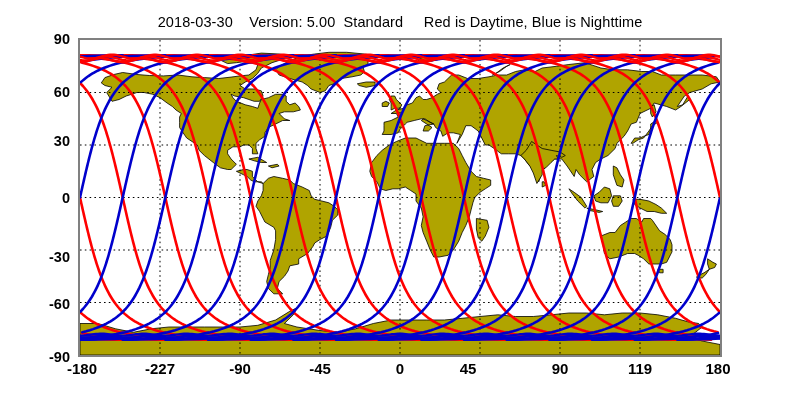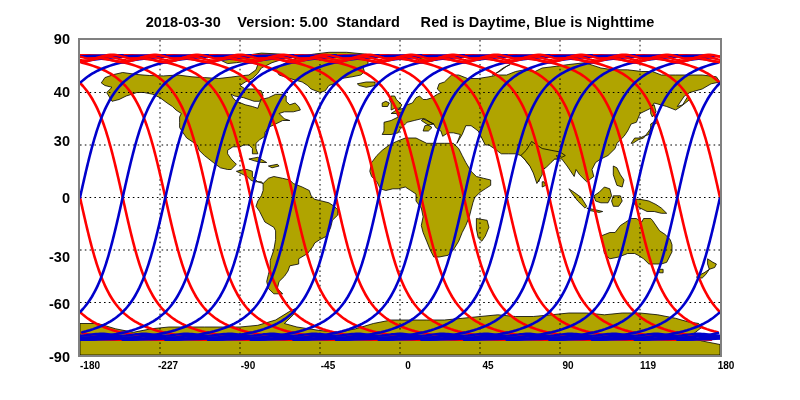--- a/index.html
+++ b/index.html
@@ -1,40 +1,40 @@
 <!DOCTYPE html>
 <html><head>
 <meta charset="utf-8">
 <style>
   html,body{margin:0;padding:0;background:#ffffff;}
   body{width:800px;height:400px;overflow:hidden;font-family:"Liberation Sans",sans-serif;}
   #root{position:relative;width:800px;height:400px;background:#ffffff;}
 
   #title{
     position:absolute;left:0;top:14px;width:800px;
-    text-align:center;font-size:14.5px;font-weight:bold;color:#000;
+    text-align:center;font-size:14.5px;font-weight:normal;color:#000;
     letter-spacing:0.1px;white-space:pre;
   }
 
   
   #plot{
     position:absolute;left:78px;top:38px;width:644px;height:319px;
     border:2px solid #808080;box-sizing:border-box;background:#ffffff;
     overflow:hidden;
   }
   #inner{position:absolute;left:0;top:0;width:640px;height:315px;overflow:hidden;}
   #inner svg{position:absolute;left:0;top:0;}
   .ylabel{
     position:absolute;width:64px;text-align:right;left:6px;
     font-size:14.5px;font-weight:bold;color:#000;
   }
   .xlabel{
     position:absolute;top:360px;
-    font-size:10px;font-weight:bold;color:#000;
-    transform:translateX(-50%);white-space:nowrap;margin-left:8px;
+    font-size:15px;font-weight:bold;color:#000;
+    transform:translateX(-50%);white-space:nowrap;
   }
 </style>
 </head>
 <body>
 
 <div id="root">
 
   <div id="title">2018-03-30    Version: 5.00  Standard     Red is Daytime, Blue is Nighttime</div>
 
   <div id="plot">
@@ -143,30 +143,30 @@
               <path d="M 0.00 298.38 L 2.00 298.65 L 4.00 298.91 L 6.00 299.12 L 8.00 299.26 L 10.00 299.33 L 12.00 299.32 L 14.00 299.22 L 16.00 299.06 L 18.00 298.83 L 20.00 298.56 L 22.00 298.28 L 24.00 298.01 L 26.00 297.76 L 28.00 297.57 L 30.00 297.45 L 32.00 297.41 L 34.00 297.45 L 36.00 297.57 L 38.00 297.76 L 40.00 298.01 L 42.00 298.28 L 44.00 298.56 L 46.00 298.83 L 48.00 299.06 L 50.00 299.22 L 52.00 299.32 L 54.00 299.33 L 56.00 299.26 L 58.00 299.12 L 60.00 298.91 L 62.00 298.65 L 64.00 298.38 L 66.00 298.10 L 68.00 297.84 L 70.00 297.63 L 72.00 297.49 L 74.00 297.42 L 76.00 297.43 L 78.00 297.53 L 80.00 297.69 L 82.00 297.92 L 84.00 298.19 L 86.00 298.47 L 88.00 298.74 L 90.00 298.99 L 92.00 299.18 L 94.00 299.30 L 96.00 299.34 L 98.00 299.30 L 100.00 299.18 L 102.00 298.99 L 104.00 298.74 L 106.00 298.47 L 108.00 298.19 L 110.00 297.92 L 112.00 297.69 L 114.00 297.53 L 116.00 297.43 L 118.00 297.42 L 120.00 297.49 L 122.00 297.63 L 124.00 297.84 L 126.00 298.10 L 128.00 298.38 L 130.00 298.65 L 132.00 298.91 L 134.00 299.12 L 136.00 299.26 L 138.00 299.33 L 140.00 299.32 L 142.00 299.22 L 144.00 299.06 L 146.00 298.83 L 148.00 298.56 L 150.00 298.28 L 152.00 298.01 L 154.00 297.76 L 156.00 297.57 L 158.00 297.45 L 160.00 297.41 L 162.00 297.45 L 164.00 297.57 L 166.00 297.76 L 168.00 298.01 L 170.00 298.28 L 172.00 298.56 L 174.00 298.83 L 176.00 299.06 L 178.00 299.22 L 180.00 299.32 L 182.00 299.33 L 184.00 299.26 L 186.00 299.12 L 188.00 298.91 L 190.00 298.65 L 192.00 298.38 L 194.00 298.10 L 196.00 297.84 L 198.00 297.63 L 200.00 297.49 L 202.00 297.42 L 204.00 297.43 L 206.00 297.53 L 208.00 297.69 L 210.00 297.92 L 212.00 298.19 L 214.00 298.47 L 216.00 298.74 L 218.00 298.99 L 220.00 299.18 L 222.00 299.30 L 224.00 299.34 L 226.00 299.30 L 228.00 299.18 L 230.00 298.99 L 232.00 298.74 L 234.00 298.47 L 236.00 298.19 L 238.00 297.92 L 240.00 297.69 L 242.00 297.53 L 244.00 297.43 L 246.00 297.42 L 248.00 297.49 L 250.00 297.63 L 252.00 297.84 L 254.00 298.10 L 256.00 298.38 L 258.00 298.65 L 260.00 298.91 L 262.00 299.12 L 264.00 299.26 L 266.00 299.33 L 268.00 299.32 L 270.00 299.22 L 272.00 299.06 L 274.00 298.83 L 276.00 298.56 L 278.00 298.28 L 280.00 298.01 L 282.00 297.76 L 284.00 297.57 L 286.00 297.45 L 288.00 297.41 L 290.00 297.45 L 292.00 297.57 L 294.00 297.76 L 296.00 298.01 L 298.00 298.28 L 300.00 298.56 L 302.00 298.83 L 304.00 299.06 L 306.00 299.22 L 308.00 299.32 L 310.00 299.33 L 312.00 299.26 L 314.00 299.12 L 316.00 298.91 L 318.00 298.65 L 320.00 298.38 L 322.00 298.10 L 324.00 297.84 L 326.00 297.63 L 328.00 297.49 L 330.00 297.42 L 332.00 297.43 L 334.00 297.53 L 336.00 297.69 L 338.00 297.92 L 340.00 298.19 L 342.00 298.47 L 344.00 298.74 L 346.00 298.99 L 348.00 299.18 L 350.00 299.30 L 352.00 299.34 L 354.00 299.30 L 356.00 299.18 L 358.00 298.99 L 360.00 298.74 L 362.00 298.47 L 364.00 298.19 L 366.00 297.92 L 368.00 297.69 L 370.00 297.53 L 372.00 297.43 L 374.00 297.42 L 376.00 297.49 L 378.00 297.63 L 380.00 297.84 L 382.00 298.10 L 384.00 298.38 L 386.00 298.65 L 388.00 298.91 L 390.00 299.12 L 392.00 299.26 L 394.00 299.33 L 396.00 299.32 L 398.00 299.22 L 400.00 299.06 L 402.00 298.83 L 404.00 298.56 L 406.00 298.28 L 408.00 298.01 L 410.00 297.76 L 412.00 297.57 L 414.00 297.45 L 416.00 297.41 L 418.00 297.45 L 420.00 297.57 L 422.00 297.76 L 424.00 298.01 L 426.00 298.28 L 428.00 298.56 L 430.00 298.83 L 432.00 299.06 L 434.00 299.22 L 436.00 299.32 L 438.00 299.33 L 440.00 299.26 L 442.00 299.12 L 444.00 298.91 L 446.00 298.65 L 448.00 298.38 L 450.00 298.10 L 452.00 297.84 L 454.00 297.63 L 456.00 297.49 L 458.00 297.42 L 460.00 297.43 L 462.00 297.53 L 464.00 297.69 L 466.00 297.92 L 468.00 298.19 L 470.00 298.47 L 472.00 298.74 L 474.00 298.99 L 476.00 299.18 L 478.00 299.30 L 480.00 299.34 L 482.00 299.30 L 484.00 299.18 L 486.00 298.99 L 488.00 298.74 L 490.00 298.47 L 492.00 298.19 L 494.00 297.92 L 496.00 297.69 L 498.00 297.53 L 500.00 297.43 L 502.00 297.42 L 504.00 297.49 L 506.00 297.63 L 508.00 297.84 L 510.00 298.10 L 512.00 298.38 L 514.00 298.65 L 516.00 298.91 L 518.00 299.12 L 520.00 299.26 L 522.00 299.33 L 524.00 299.32 L 526.00 299.22 L 528.00 299.06 L 530.00 298.83 L 532.00 298.56 L 534.00 298.28 L 536.00 298.01 L 538.00 297.76 L 540.00 297.57 L 542.00 297.45 L 544.00 297.41 L 546.00 297.45 L 548.00 297.57 L 550.00 297.76 L 552.00 298.01 L 554.00 298.28 L 556.00 298.56 L 558.00 298.83 L 560.00 299.06 L 562.00 299.22 L 564.00 299.32 L 566.00 299.33 L 568.00 299.26 L 570.00 299.12 L 572.00 298.91 L 574.00 298.65 L 576.00 298.38 L 578.00 298.10 L 580.00 297.84 L 582.00 297.63 L 584.00 297.49 L 586.00 297.42 L 588.00 297.43 L 590.00 297.53 L 592.00 297.69 L 594.00 297.92 L 596.00 298.19 L 598.00 298.47 L 600.00 298.74 L 602.00 298.99 L 604.00 299.18 L 606.00 299.30 L 608.00 299.34 L 610.00 299.30 L 612.00 299.18 L 614.00 298.99 L 616.00 298.74 L 618.00 298.47 L 620.00 298.19 L 622.00 297.92 L 624.00 297.69 L 626.00 297.53 L 628.00 297.43 L 630.00 297.42 L 632.00 297.49 L 634.00 297.63 L 636.00 297.84 L 638.00 298.10 L 640.00 298.38" stroke="#0000cc" stroke-width="2.4" fill="none"></path>
               <path d="M 0.00 297.23 L 2.00 297.39 L 4.00 297.48 L 6.00 297.49 L 8.00 297.42 L 10.00 297.27 L 12.00 297.06 L 14.00 296.80 L 16.00 296.52 L 18.00 296.24 L 20.00 295.99 L 22.00 295.78 L 24.00 295.64 L 26.00 295.58 L 28.00 295.60 L 30.00 295.70 L 32.00 295.87 L 34.00 296.10 L 36.00 296.36 L 38.00 296.65 L 40.00 296.92 L 42.00 297.16 L 44.00 297.35 L 46.00 297.46 L 48.00 297.50 L 50.00 297.45 L 52.00 297.33 L 54.00 297.14 L 56.00 296.89 L 58.00 296.62 L 60.00 296.34 L 62.00 296.07 L 64.00 295.85 L 66.00 295.68 L 68.00 295.59 L 70.00 295.58 L 72.00 295.65 L 74.00 295.80 L 76.00 296.01 L 78.00 296.27 L 80.00 296.55 L 82.00 296.83 L 84.00 297.08 L 86.00 297.29 L 88.00 297.43 L 90.00 297.50 L 92.00 297.48 L 94.00 297.38 L 96.00 297.21 L 98.00 296.98 L 100.00 296.71 L 102.00 296.43 L 104.00 296.16 L 106.00 295.92 L 108.00 295.73 L 110.00 295.61 L 112.00 295.58 L 114.00 295.62 L 116.00 295.75 L 118.00 295.94 L 120.00 296.18 L 122.00 296.46 L 124.00 296.74 L 126.00 297.00 L 128.00 297.23 L 130.00 297.39 L 132.00 297.48 L 134.00 297.49 L 136.00 297.42 L 138.00 297.27 L 140.00 297.06 L 142.00 296.80 L 144.00 296.52 L 146.00 296.24 L 148.00 295.99 L 150.00 295.78 L 152.00 295.64 L 154.00 295.58 L 156.00 295.60 L 158.00 295.70 L 160.00 295.87 L 162.00 296.10 L 164.00 296.36 L 166.00 296.65 L 168.00 296.92 L 170.00 297.16 L 172.00 297.35 L 174.00 297.46 L 176.00 297.50 L 178.00 297.45 L 180.00 297.33 L 182.00 297.14 L 184.00 296.89 L 186.00 296.62 L 188.00 296.34 L 190.00 296.07 L 192.00 295.85 L 194.00 295.68 L 196.00 295.59 L 198.00 295.58 L 200.00 295.65 L 202.00 295.80 L 204.00 296.01 L 206.00 296.27 L 208.00 296.55 L 210.00 296.83 L 212.00 297.08 L 214.00 297.29 L 216.00 297.43 L 218.00 297.50 L 220.00 297.48 L 222.00 297.38 L 224.00 297.21 L 226.00 296.98 L 228.00 296.71 L 230.00 296.43 L 232.00 296.16 L 234.00 295.92 L 236.00 295.73 L 238.00 295.61 L 240.00 295.58 L 242.00 295.62 L 244.00 295.75 L 246.00 295.94 L 248.00 296.18 L 250.00 296.46 L 252.00 296.74 L 254.00 297.00 L 256.00 297.23 L 258.00 297.39 L 260.00 297.48 L 262.00 297.49 L 264.00 297.42 L 266.00 297.27 L 268.00 297.06 L 270.00 296.80 L 272.00 296.52 L 274.00 296.24 L 276.00 295.99 L 278.00 295.78 L 280.00 295.64 L 282.00 295.58 L 284.00 295.60 L 286.00 295.70 L 288.00 295.87 L 290.00 296.10 L 292.00 296.36 L 294.00 296.65 L 296.00 296.92 L 298.00 297.16 L 300.00 297.35 L 302.00 297.46 L 304.00 297.50 L 306.00 297.45 L 308.00 297.33 L 310.00 297.14 L 312.00 296.89 L 314.00 296.62 L 316.00 296.34 L 318.00 296.07 L 320.00 295.85 L 322.00 295.68 L 324.00 295.59 L 326.00 295.58 L 328.00 295.65 L 330.00 295.80 L 332.00 296.01 L 334.00 296.27 L 336.00 296.55 L 338.00 296.83 L 340.00 297.08 L 342.00 297.29 L 344.00 297.43 L 346.00 297.50 L 348.00 297.48 L 350.00 297.38 L 352.00 297.21 L 354.00 296.98 L 356.00 296.71 L 358.00 296.43 L 360.00 296.16 L 362.00 295.92 L 364.00 295.73 L 366.00 295.61 L 368.00 295.58 L 370.00 295.62 L 372.00 295.75 L 374.00 295.94 L 376.00 296.18 L 378.00 296.46 L 380.00 296.74 L 382.00 297.00 L 384.00 297.23 L 386.00 297.39 L 388.00 297.48 L 390.00 297.49 L 392.00 297.42 L 394.00 297.27 L 396.00 297.06 L 398.00 296.80 L 400.00 296.52 L 402.00 296.24 L 404.00 295.99 L 406.00 295.78 L 408.00 295.64 L 410.00 295.58 L 412.00 295.60 L 414.00 295.70 L 416.00 295.87 L 418.00 296.10 L 420.00 296.36 L 422.00 296.65 L 424.00 296.92 L 426.00 297.16 L 428.00 297.35 L 430.00 297.46 L 432.00 297.50 L 434.00 297.45 L 436.00 297.33 L 438.00 297.14 L 440.00 296.89 L 442.00 296.62 L 444.00 296.34 L 446.00 296.07 L 448.00 295.85 L 450.00 295.68 L 452.00 295.59 L 454.00 295.58 L 456.00 295.65 L 458.00 295.80 L 460.00 296.01 L 462.00 296.27 L 464.00 296.55 L 466.00 296.83 L 468.00 297.08 L 470.00 297.29 L 472.00 297.43 L 474.00 297.50 L 476.00 297.48 L 478.00 297.38 L 480.00 297.21 L 482.00 296.98 L 484.00 296.71 L 486.00 296.43 L 488.00 296.16 L 490.00 295.92 L 492.00 295.73 L 494.00 295.61 L 496.00 295.58 L 498.00 295.62 L 500.00 295.75 L 502.00 295.94 L 504.00 296.18 L 506.00 296.46 L 508.00 296.74 L 510.00 297.00 L 512.00 297.23 L 514.00 297.39 L 516.00 297.48 L 518.00 297.49 L 520.00 297.42 L 522.00 297.27 L 524.00 297.06 L 526.00 296.80 L 528.00 296.52 L 530.00 296.24 L 532.00 295.99 L 534.00 295.78 L 536.00 295.64 L 538.00 295.58 L 540.00 295.60 L 542.00 295.70 L 544.00 295.87 L 546.00 296.10 L 548.00 296.36 L 550.00 296.65 L 552.00 296.92 L 554.00 297.16 L 556.00 297.35 L 558.00 297.46 L 560.00 297.50 L 562.00 297.45 L 564.00 297.33 L 566.00 297.14 L 568.00 296.89 L 570.00 296.62 L 572.00 296.34 L 574.00 296.07 L 576.00 295.85 L 578.00 295.68 L 580.00 295.59 L 582.00 295.58 L 584.00 295.65 L 586.00 295.80 L 588.00 296.01 L 590.00 296.27 L 592.00 296.55 L 594.00 296.83 L 596.00 297.08 L 598.00 297.29 L 600.00 297.43 L 602.00 297.50 L 604.00 297.48 L 606.00 297.38 L 608.00 297.21 L 610.00 296.98 L 612.00 296.71 L 614.00 296.43 L 616.00 296.16 L 618.00 295.92 L 620.00 295.73 L 622.00 295.61 L 624.00 295.58 L 626.00 295.62 L 628.00 295.75 L 630.00 295.94 L 632.00 296.18 L 634.00 296.46 L 636.00 296.74 L 638.00 297.00 L 640.00 297.23" stroke="#0000cc" stroke-width="2.4" fill="none"></path>
               <path d="M 0.00 295.66 L 2.00 295.61 L 4.00 295.48 L 6.00 295.29 L 8.00 295.04 L 10.00 294.77 L 12.00 294.48 L 14.00 294.22 L 16.00 294.00 L 18.00 293.84 L 20.00 293.75 L 22.00 293.75 L 24.00 293.82 L 26.00 293.97 L 28.00 294.19 L 30.00 294.45 L 32.00 294.73 L 34.00 295.01 L 36.00 295.26 L 38.00 295.46 L 40.00 295.60 L 42.00 295.66 L 44.00 295.64 L 46.00 295.54 L 48.00 295.36 L 50.00 295.13 L 52.00 294.86 L 54.00 294.58 L 56.00 294.31 L 58.00 294.07 L 60.00 293.88 L 62.00 293.77 L 64.00 293.74 L 66.00 293.79 L 68.00 293.92 L 70.00 294.11 L 72.00 294.36 L 74.00 294.63 L 76.00 294.92 L 78.00 295.18 L 80.00 295.40 L 82.00 295.56 L 84.00 295.65 L 86.00 295.65 L 88.00 295.58 L 90.00 295.43 L 92.00 295.21 L 94.00 294.95 L 96.00 294.67 L 98.00 294.39 L 100.00 294.14 L 102.00 293.94 L 104.00 293.80 L 106.00 293.74 L 108.00 293.76 L 110.00 293.86 L 112.00 294.04 L 114.00 294.27 L 116.00 294.54 L 118.00 294.82 L 120.00 295.09 L 122.00 295.33 L 124.00 295.52 L 126.00 295.63 L 128.00 295.66 L 130.00 295.61 L 132.00 295.48 L 134.00 295.29 L 136.00 295.04 L 138.00 294.77 L 140.00 294.48 L 142.00 294.22 L 144.00 294.00 L 146.00 293.84 L 148.00 293.75 L 150.00 293.75 L 152.00 293.82 L 154.00 293.97 L 156.00 294.19 L 158.00 294.45 L 160.00 294.73 L 162.00 295.01 L 164.00 295.26 L 166.00 295.46 L 168.00 295.60 L 170.00 295.66 L 172.00 295.64 L 174.00 295.54 L 176.00 295.36 L 178.00 295.13 L 180.00 294.86 L 182.00 294.58 L 184.00 294.31 L 186.00 294.07 L 188.00 293.88 L 190.00 293.77 L 192.00 293.74 L 194.00 293.79 L 196.00 293.92 L 198.00 294.11 L 200.00 294.36 L 202.00 294.63 L 204.00 294.92 L 206.00 295.18 L 208.00 295.40 L 210.00 295.56 L 212.00 295.65 L 214.00 295.65 L 216.00 295.58 L 218.00 295.43 L 220.00 295.21 L 222.00 294.95 L 224.00 294.67 L 226.00 294.39 L 228.00 294.14 L 230.00 293.94 L 232.00 293.80 L 234.00 293.74 L 236.00 293.76 L 238.00 293.86 L 240.00 294.04 L 242.00 294.27 L 244.00 294.54 L 246.00 294.82 L 248.00 295.09 L 250.00 295.33 L 252.00 295.52 L 254.00 295.63 L 256.00 295.66 L 258.00 295.61 L 260.00 295.48 L 262.00 295.29 L 264.00 295.04 L 266.00 294.77 L 268.00 294.48 L 270.00 294.22 L 272.00 294.00 L 274.00 293.84 L 276.00 293.75 L 278.00 293.75 L 280.00 293.82 L 282.00 293.97 L 284.00 294.19 L 286.00 294.45 L 288.00 294.73 L 290.00 295.01 L 292.00 295.26 L 294.00 295.46 L 296.00 295.60 L 298.00 295.66 L 300.00 295.64 L 302.00 295.54 L 304.00 295.36 L 306.00 295.13 L 308.00 294.86 L 310.00 294.58 L 312.00 294.31 L 314.00 294.07 L 316.00 293.88 L 318.00 293.77 L 320.00 293.74 L 322.00 293.79 L 324.00 293.92 L 326.00 294.11 L 328.00 294.36 L 330.00 294.63 L 332.00 294.92 L 334.00 295.18 L 336.00 295.40 L 338.00 295.56 L 340.00 295.65 L 342.00 295.65 L 344.00 295.58 L 346.00 295.43 L 348.00 295.21 L 350.00 294.95 L 352.00 294.67 L 354.00 294.39 L 356.00 294.14 L 358.00 293.94 L 360.00 293.80 L 362.00 293.74 L 364.00 293.76 L 366.00 293.86 L 368.00 294.04 L 370.00 294.27 L 372.00 294.54 L 374.00 294.82 L 376.00 295.09 L 378.00 295.33 L 380.00 295.52 L 382.00 295.63 L 384.00 295.66 L 386.00 295.61 L 388.00 295.48 L 390.00 295.29 L 392.00 295.04 L 394.00 294.77 L 396.00 294.48 L 398.00 294.22 L 400.00 294.00 L 402.00 293.84 L 404.00 293.75 L 406.00 293.75 L 408.00 293.82 L 410.00 293.97 L 412.00 294.19 L 414.00 294.45 L 416.00 294.73 L 418.00 295.01 L 420.00 295.26 L 422.00 295.46 L 424.00 295.60 L 426.00 295.66 L 428.00 295.64 L 430.00 295.54 L 432.00 295.36 L 434.00 295.13 L 436.00 294.86 L 438.00 294.58 L 440.00 294.31 L 442.00 294.07 L 444.00 293.88 L 446.00 293.77 L 448.00 293.74 L 450.00 293.79 L 452.00 293.92 L 454.00 294.11 L 456.00 294.36 L 458.00 294.63 L 460.00 294.92 L 462.00 295.18 L 464.00 295.40 L 466.00 295.56 L 468.00 295.65 L 470.00 295.65 L 472.00 295.58 L 474.00 295.43 L 476.00 295.21 L 478.00 294.95 L 480.00 294.67 L 482.00 294.39 L 484.00 294.14 L 486.00 293.94 L 488.00 293.80 L 490.00 293.74 L 492.00 293.76 L 494.00 293.86 L 496.00 294.04 L 498.00 294.27 L 500.00 294.54 L 502.00 294.82 L 504.00 295.09 L 506.00 295.33 L 508.00 295.52 L 510.00 295.63 L 512.00 295.66 L 514.00 295.61 L 516.00 295.48 L 518.00 295.29 L 520.00 295.04 L 522.00 294.77 L 524.00 294.48 L 526.00 294.22 L 528.00 294.00 L 530.00 293.84 L 532.00 293.75 L 534.00 293.75 L 536.00 293.82 L 538.00 293.97 L 540.00 294.19 L 542.00 294.45 L 544.00 294.73 L 546.00 295.01 L 548.00 295.26 L 550.00 295.46 L 552.00 295.60 L 554.00 295.66 L 556.00 295.64 L 558.00 295.54 L 560.00 295.36 L 562.00 295.13 L 564.00 294.86 L 566.00 294.58 L 568.00 294.31 L 570.00 294.07 L 572.00 293.88 L 574.00 293.77 L 576.00 293.74 L 578.00 293.79 L 580.00 293.92 L 582.00 294.11 L 584.00 294.36 L 586.00 294.63 L 588.00 294.92 L 590.00 295.18 L 592.00 295.40 L 594.00 295.56 L 596.00 295.65 L 598.00 295.65 L 600.00 295.58 L 602.00 295.43 L 604.00 295.21 L 606.00 294.95 L 608.00 294.67 L 610.00 294.39 L 612.00 294.14 L 614.00 293.94 L 616.00 293.80 L 618.00 293.74 L 620.00 293.76 L 622.00 293.86 L 624.00 294.04 L 626.00 294.27 L 628.00 294.54 L 630.00 294.82 L 632.00 295.09 L 634.00 295.33 L 636.00 295.52 L 638.00 295.63 L 640.00 295.66" stroke="#0000cc" stroke-width="2.4" fill="none"></path>
             </g>
         </g>
       </svg>
     </div>
   </div>
 
   <div class="ylabel" style="top:31px">90</div>
-  <div class="ylabel" style="top:84px">40</div>
+  <div class="ylabel" style="top:84px">60</div>
   <div class="ylabel" style="top:133px">30</div>
   <div class="ylabel" style="top:190px">0</div>
   <div class="ylabel" style="top:249px">-30</div>
   <div class="ylabel" style="top:296px">-60</div>
   <div class="ylabel" style="top:349px">-90</div>
 
   <div class="xlabel" style="left:82px">-180</div>
   <div class="xlabel" style="left:160px">-227</div>
   <div class="xlabel" style="left:240px">-90</div>
   <div class="xlabel" style="left:320px">-45</div>
   <div class="xlabel" style="left:400px">0</div>
-  <div class="xlabel" style="left:480px">45</div>
+  <div class="xlabel" style="left:468px">45</div>
   <div class="xlabel" style="left:560px">90</div>
   <div class="xlabel" style="left:640px">119</div>
   <div class="xlabel" style="left:718px">180</div>
 
 </div>
 
 </body></html>

